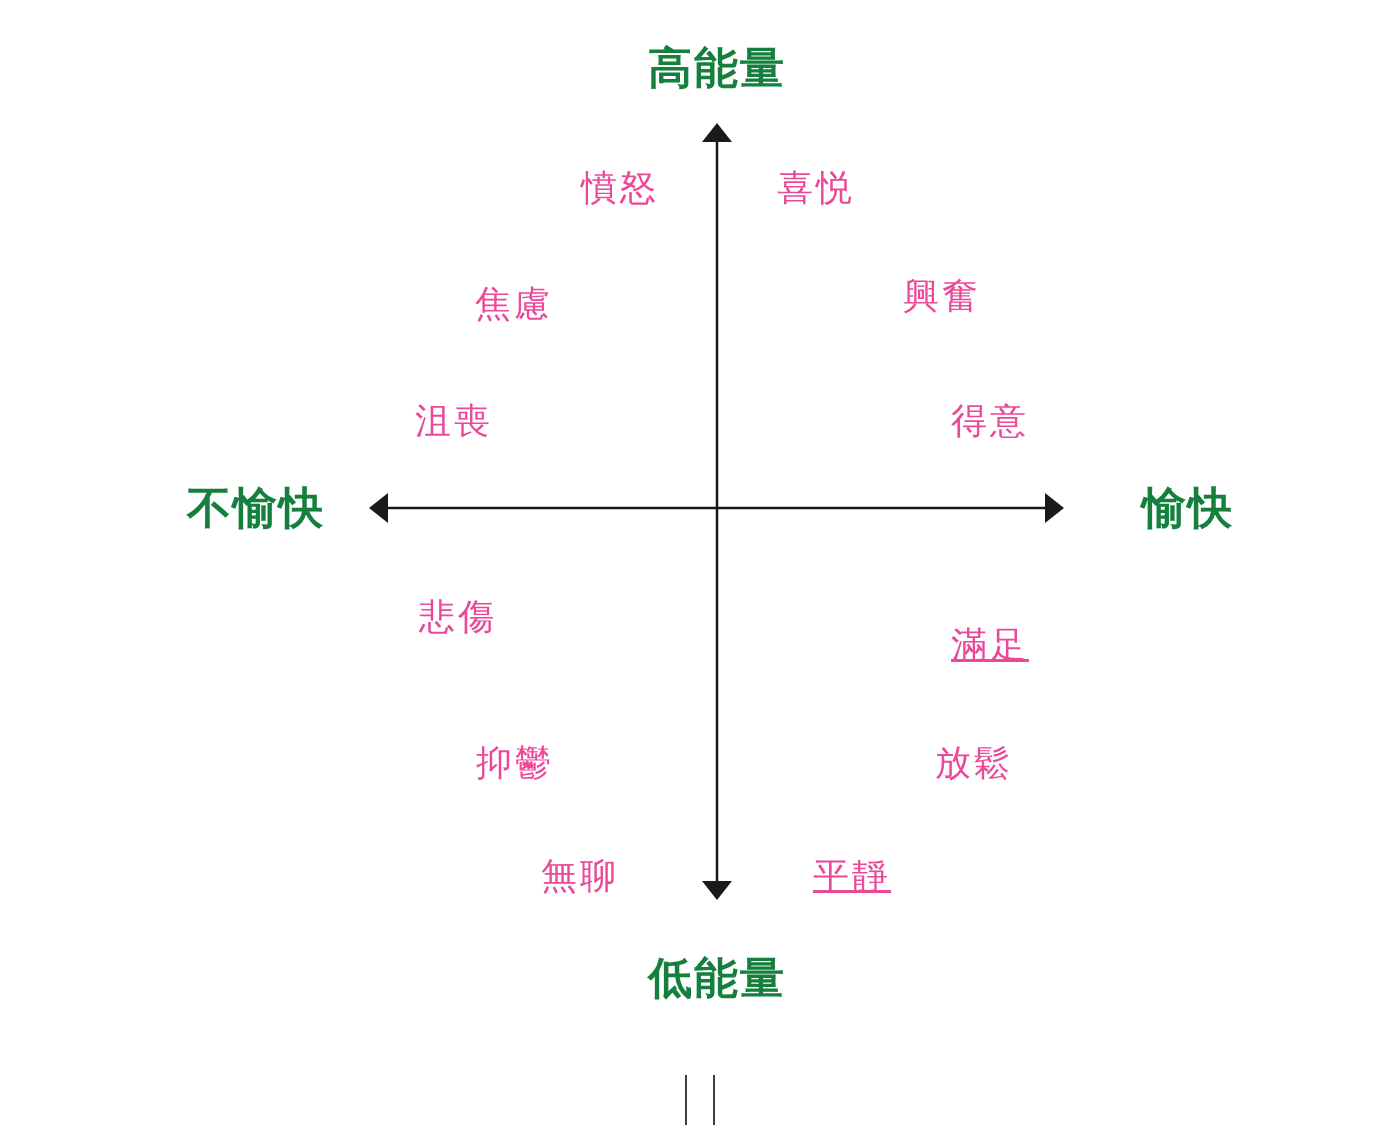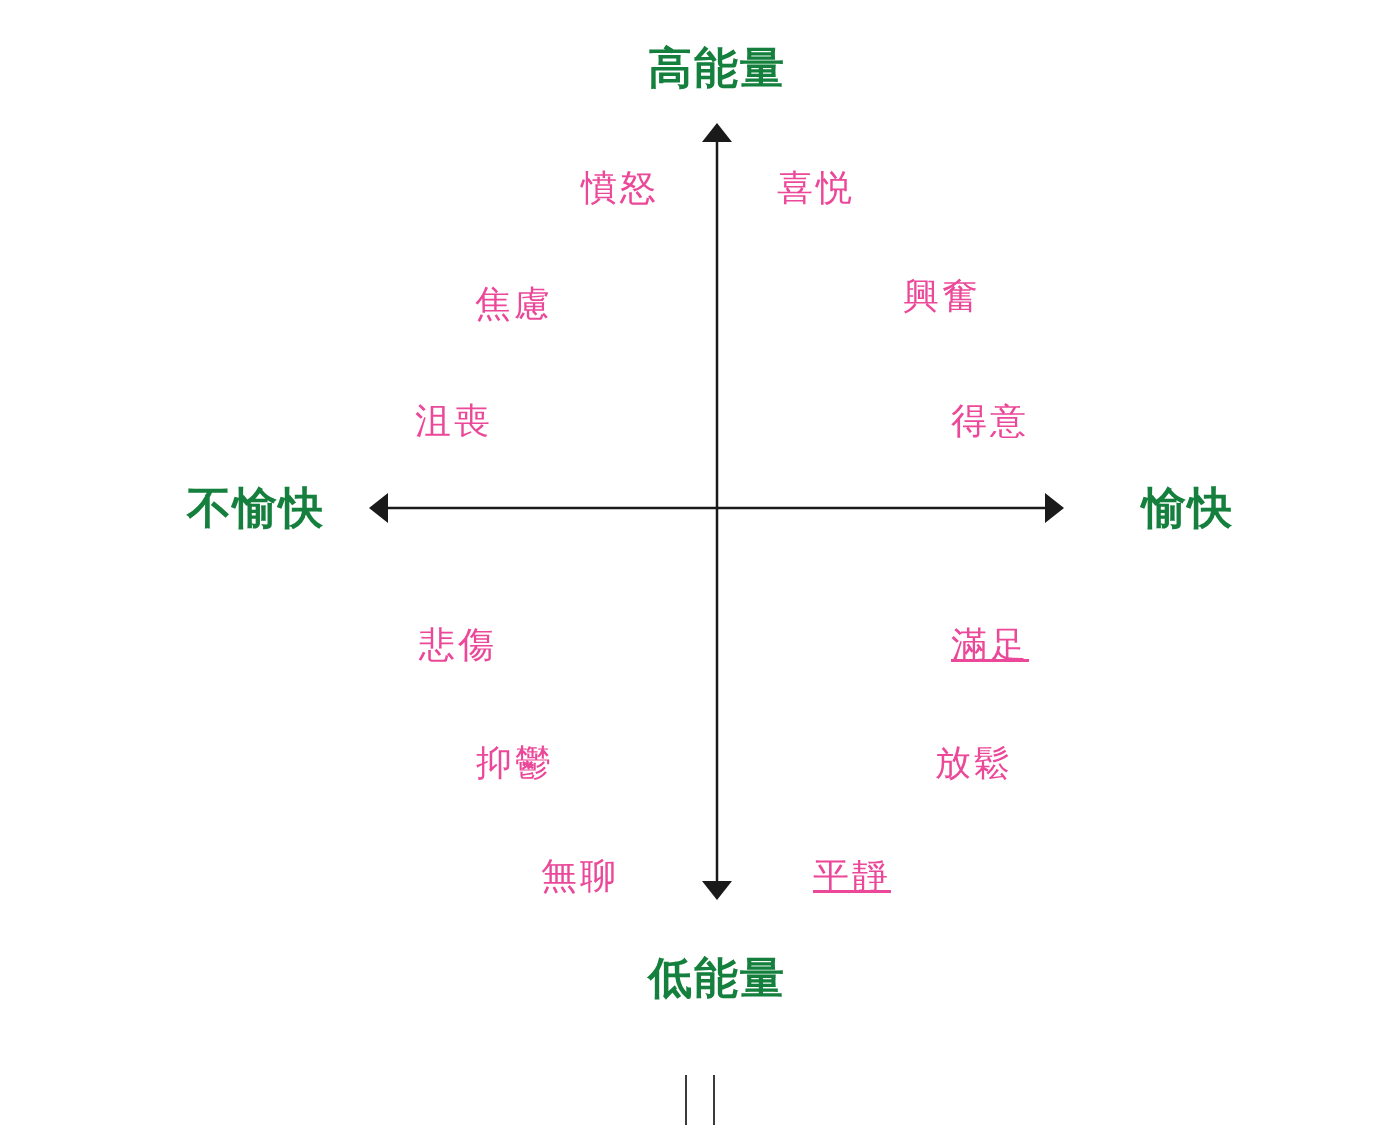--- a/index.html
+++ b/index.html
@@ -88,21 +88,21 @@
   <div class="label axis-label" style="left:1140px; top:508px;margin-left:48px;">愉快</div>
 
   <div class="label emotion" style="left:620px; top:188px;">憤怒</div>
   <div class="label emotion" style="left:494px; top:304px;margin-left:20px;">焦慮</div>
   <div class="label emotion" style="left:454px; top:421px;">沮喪</div>
 
   <div class="label emotion" style="left:816px; top:188px;">喜悦</div>
   <div class="label emotion" style="left:942px; top:296px;">興奮</div>
   <div class="label emotion" style="left:990px; top:421px;">得意</div>
 
-  <div class="label emotion" style="left:458px; top:645px;">悲傷</div>
+  <div class="label emotion" style="left:458px; top:617px;">悲傷</div>
   <div class="label emotion" style="left:515px; top:763px;">抑鬱</div>
   <div class="label emotion" style="left:580px; top:876px;">無聊</div>
 
   <div class="label emotion" style="left:990px; top:645px;text-decoration:underline;">滿足</div>
   <div class="label emotion" style="left:974px; top:763px;">放鬆</div>
   <div class="label emotion" style="left:852px; top:876px;text-decoration:underline;">平靜</div>
 
   <div class="caption-row">
     <div class="caption-bar"></div>
     <div class="caption-bar"></div>

